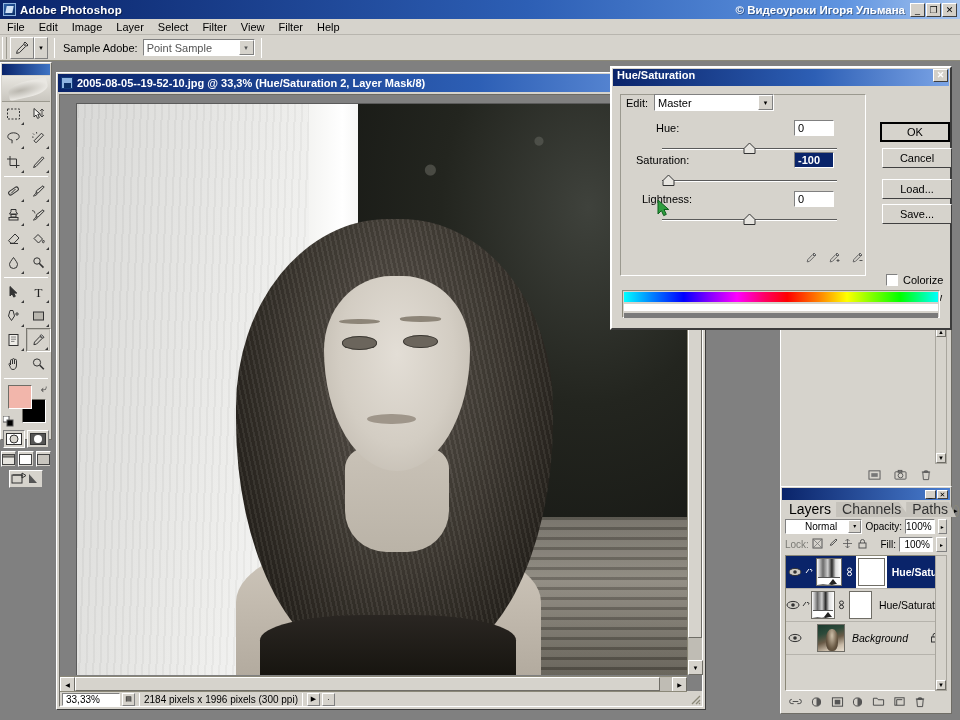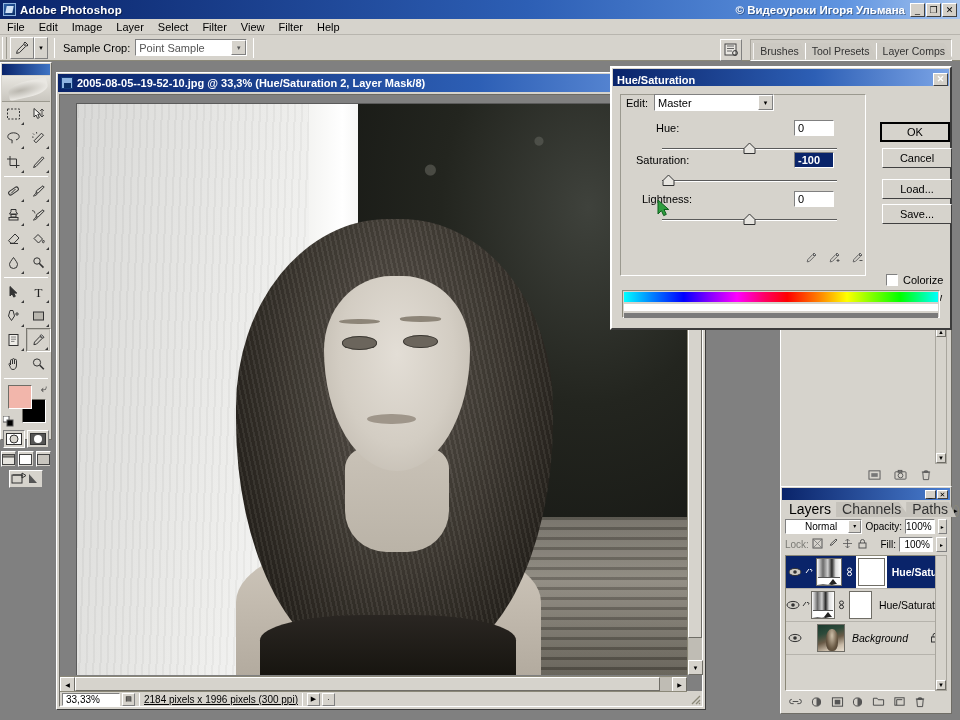--- a/index.html
+++ b/index.html
@@ -214,21 +214,21 @@
             border-color:#fff #6f6d66 #6f6d66 #fff; display:flex;align-items:center;justify-content:center;font-size:6px;}
   .sb-thumb { background:#d6d3cc; border:1px solid; border-color:#fff #6f6d66 #6f6d66 #fff; }
   .sb-track { background:#bfbcb4; }
 
   #statusbar { position:absolute; left:0; right:15px; bottom:0; height:15px; display:flex;
                align-items:center; background:#d6d3cc; border-top:1px solid #8b8878; }
   .zoomfield { width:58px; height:13px; margin-left:2px; background:#fff;
                border:1px solid; border-color:#808080 #fff #fff #808080;
                font-size:10px; line-height:12px; padding-left:3px; }
   .sb-sep { width:1px; height:13px; background:#9b998f; border-right:1px solid #fff; margin:0 4px; }
-  .sb-info { font-size:10px; color:#000;text-decoration:underline; }
+  .sb-info { font-size:10px; color:#000; }
   .sb-mini { width:13px; height:13px; border:1px solid; border-color:#fff #808080 #808080 #fff;
              background:#d6d3cc; display:flex; align-items:center; justify-content:center; font-size:7px; }
   #resize-grip { position:absolute; right:0; bottom:0; width:15px; height:15px; background:#d6d3cc; }
 
   
   #history-pal { position:absolute; left:780px; top:322px; width:172px; height:165px;
                  background:#d6d3cc; border:1px solid; border-color:#fff #6f6d66 #6f6d66 #fff; }
   .pal-list { position:absolute; left:4px; right:4px; top:3px; bottom:22px; background:#d6d3cc;
               border:1px solid; border-color:#8b8878 #fff #fff #8b8878; overflow:hidden; }
   .hrow { height:16px; display:flex; align-items:center; font-size:10.5px; color:#000; padding-left:2px;}
@@ -280,21 +280,21 @@
   .thumb.mask { background:#fff; margin-left:3px; }
   .linkico { width:11px; display:flex; align-items:center; justify-content:center; color:#333; font-size:9px;}
   .lname { font-size:10.5px; color:#000; margin-left:5px; }
   .lrow.sel .lname { color:#fff; font-weight:bold; }
   .lname.italic { font-style: italic; }
   .locklayer { margin-left:auto; margin-right:6px; color:#333; font-size:10px; }
 
   
   #hsdlg { position:absolute; left:610px; top:66px; width:342px; height:264px;
            background:#d6d3cc; border:2px solid; border-color:#fff #3c3c3c #3c3c3c #fff; }
-  #hs-title { height:17px; margin:1px; display:flex; align-items:flex-end; padding-left:4px;
+  #hs-title { height:17px; margin:1px; display:flex; align-items:flex-start; padding-left:4px;
               background: linear-gradient(to right,#0a246a 0%,#2d5fb5 60%,#7ba4e6 100%);
               color:#fff; font-weight:bold; font-size:11px; }
   #hs-close { margin-left:auto; margin-right:1px; width:15px; height:13px; background:#d4d0c8;
               border:1px solid; border-color:#fff #404040 #404040 #fff; font-size:9px; line-height:11px;
               text-align:center; }
   #hs-body { position:absolute; left:2px; right:2px; top:20px; bottom:2px; }
   .group-box { position:absolute; left:6px; top:6px; width:246px; height:182px;
                border:1px solid #fff; border-top-color:#9b998f; border-left-color:#9b998f; }
   .row-edit { position:absolute; left:12px; top:6px; display:flex; align-items:center; gap:6px;}
   .lbl { font-size:11px; color:#000; }
@@ -364,41 +364,27 @@
 
   <div id="optionsbar">
     <div class="grip"></div>
     <div class="optbtn">
       <svg width="16" height="16" viewBox="0 0 16 16">
           <path d="M11 2l3 3-1.2 1.2-3-3L11 2zM9.6 4.3l2.1 2.1L5.4 12.7 2.6 13.4l.7-2.8 6.3-6.3z" fill="none" stroke="#333" stroke-width="1"></path>
         </svg>
     </div>
     <div class="optarrow">▾</div>
     <div class="sep-v"></div>
-    <span class="opt-label">Sample Crop:</span>
+    <span class="opt-label">Sample Adobe:</span>
     <div class="combo" style="width:112px">
       <span>Point Sample</span>
       <span class="cb-arrow">▾</span>
     </div>
     <div class="sep-v"></div>
 
-    <div class="palette-tabs">
-      <div class="optbtn" style="width:22px;height:22px;margin-right:8px">
-        <svg width="15" height="14" viewBox="0 0 15 14">
-            <rect x="1" y="1" width="11" height="11" fill="#e9e7e2" stroke="#444"></rect>
-            <path d="M3 3h7M3 5.5h7M3 8h5" stroke="#666" stroke-width="1"></path>
-            <circle cx="11" cy="10" r="2.4" fill="none" stroke="#333"></circle>
-          </svg>
-      </div>
-      <div class="dock-well">
-        <div class="ptab">Brushes</div>
-        <div class="ptab">Tool Presets</div>
-        <div class="ptab">Layer Comps</div>
-      </div>
-    </div>
   </div>
 
   <div id="toolbox">
     <div id="tb-title"></div>
     <div id="tb-banner"></div>
 
     <div class="tool-grid">
       <div class="tool">
         <svg width="15" height="14" viewBox="0 0 15 14">
             <rect x="1.5" y="2" width="12" height="10" fill="none" stroke="#333" stroke-dasharray="2 1.5"></rect>

